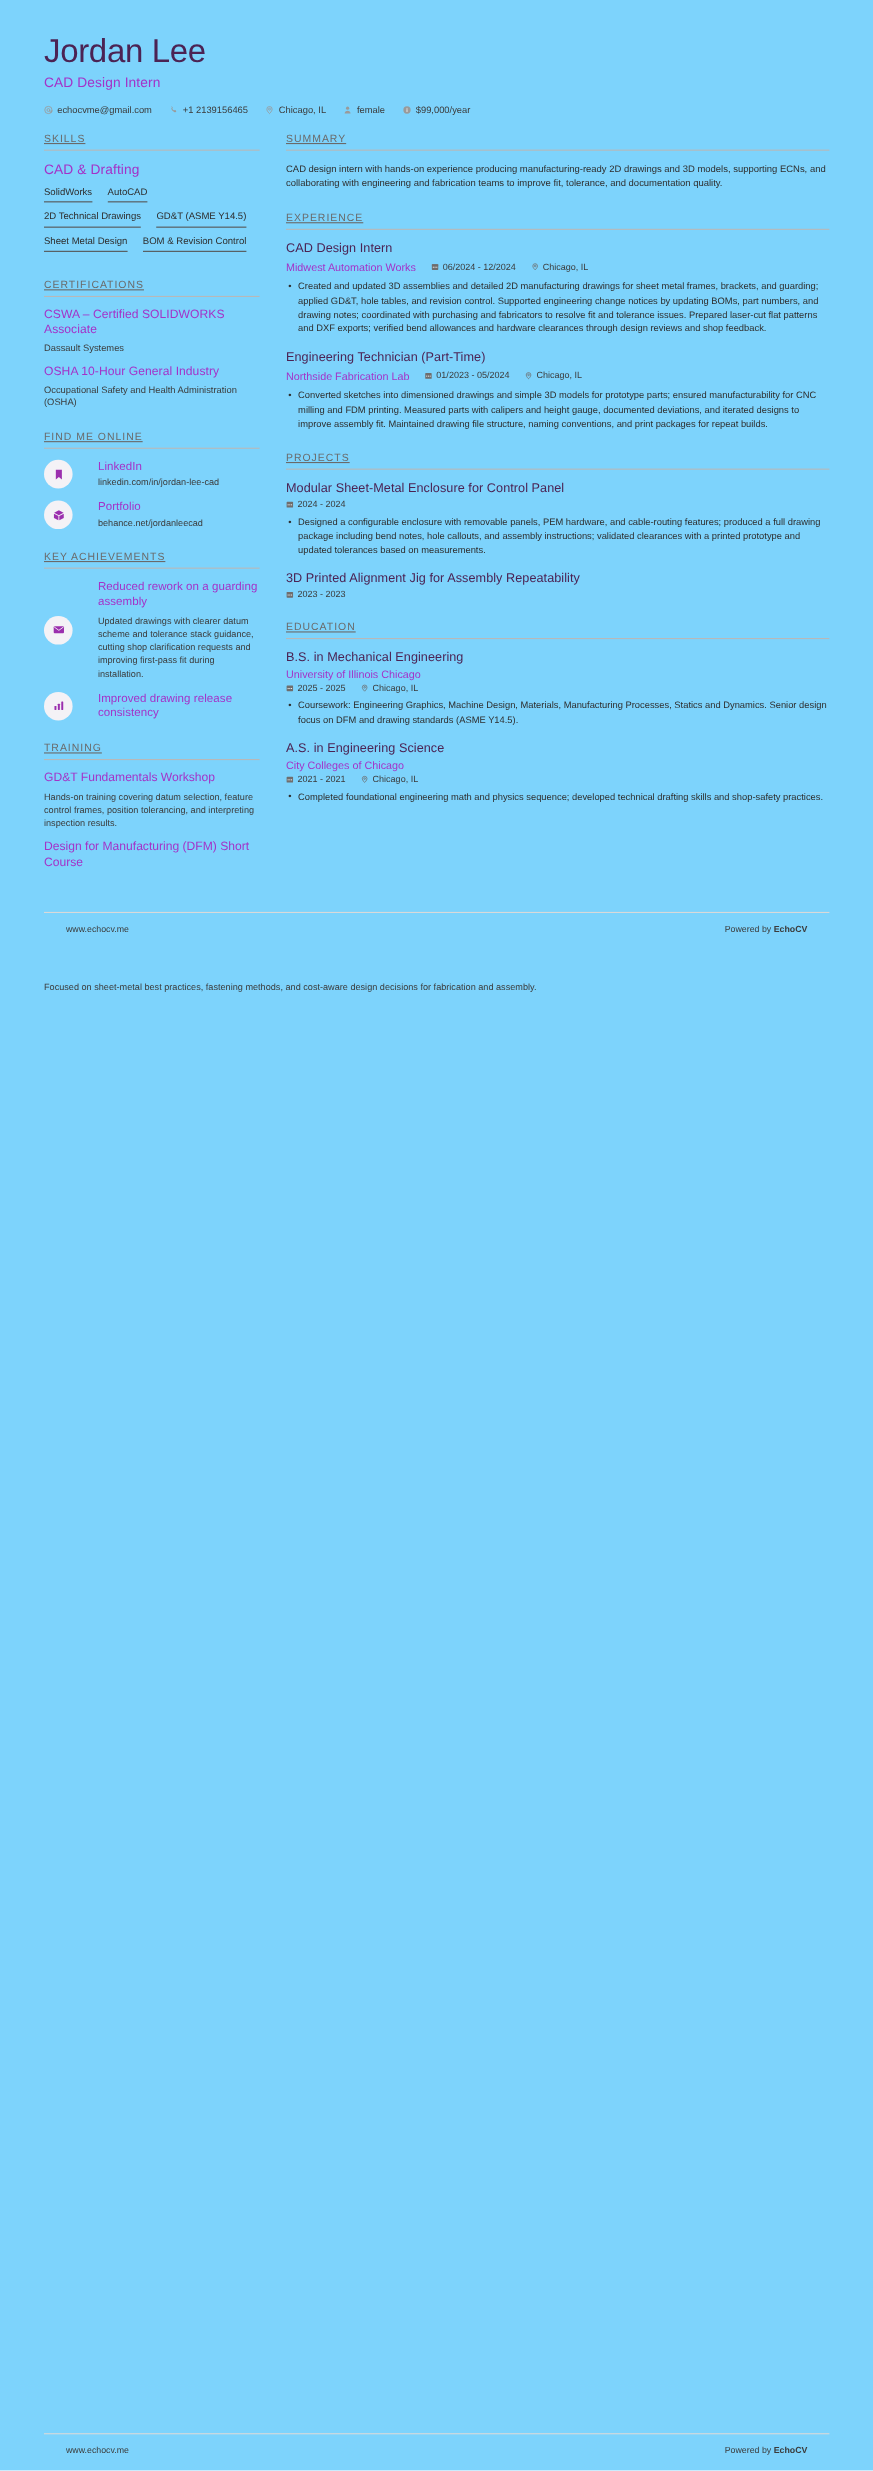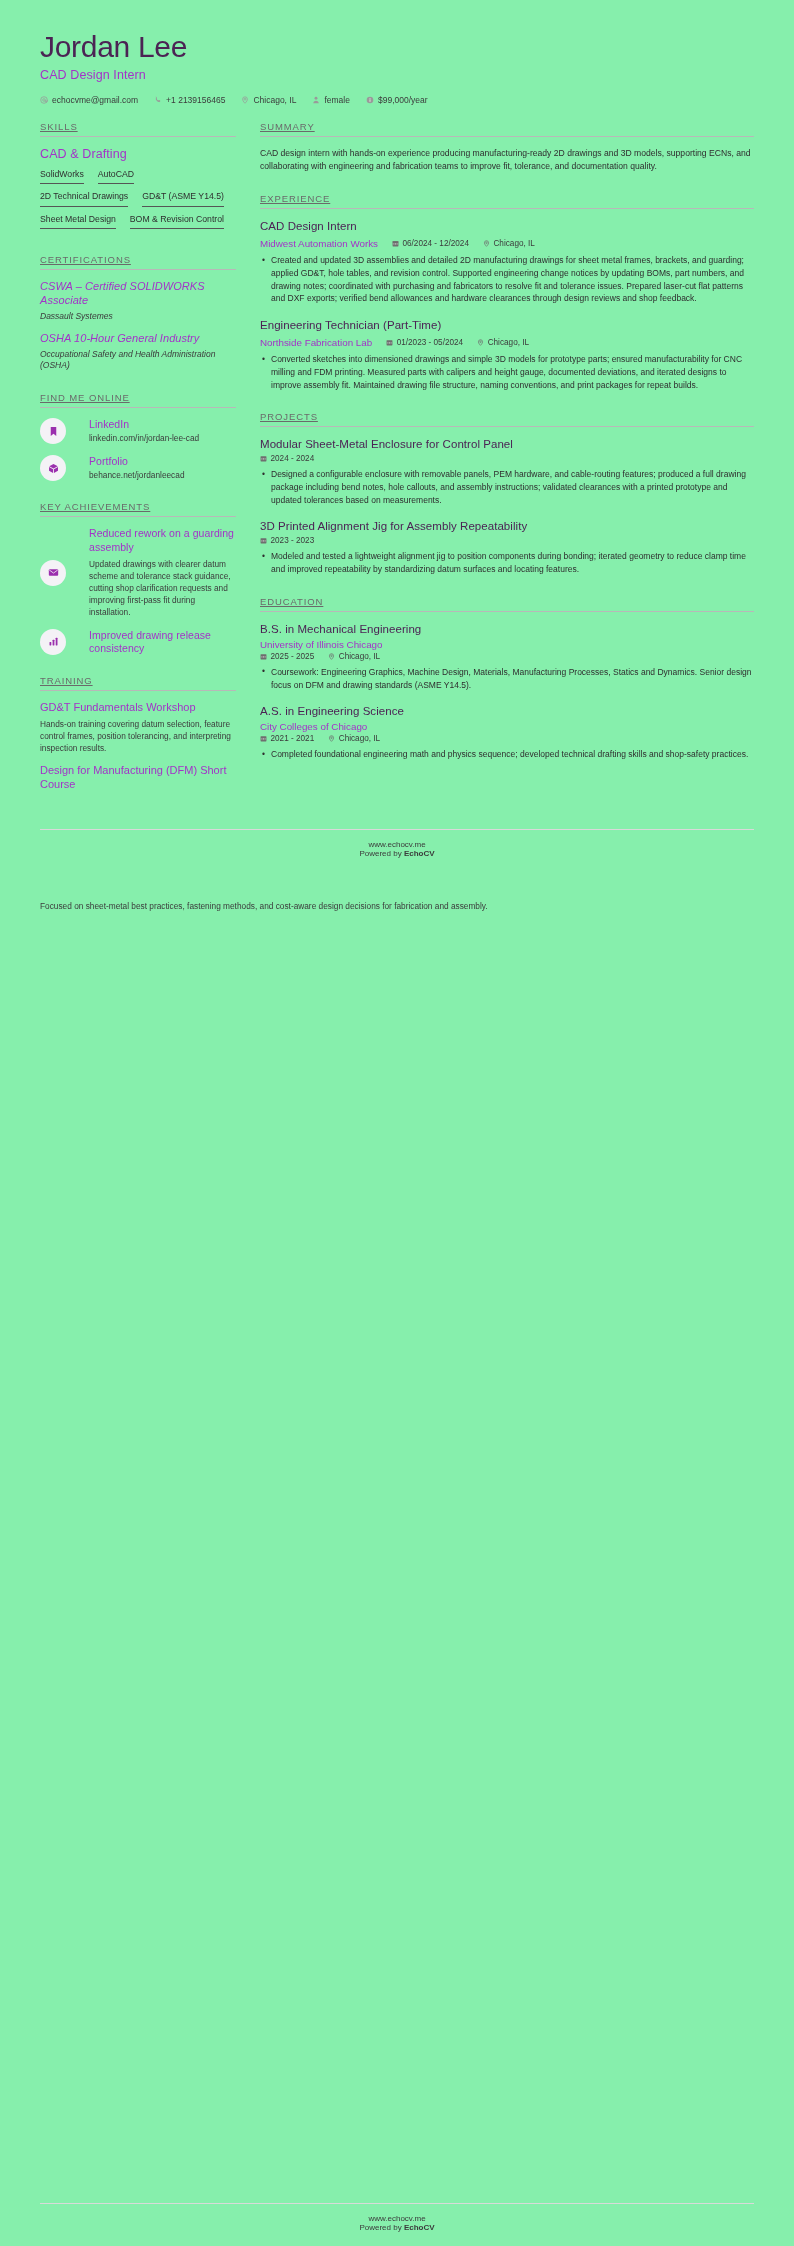--- a/index.html
+++ b/index.html
@@ -6,21 +6,21 @@
   html, body {
     width: 794px;
     background: #ffffff;
     font-family: "Liberation Sans", sans-serif;
     color: #2e2e2e;
   }
   .page {
     position: relative;
     width: 794px;
     min-height: 2246px;
-    background: #86efac;
+    background: #7dd3fc;
     padding: 0;
   }
   .resume-body {
     padding: 30px 40px 0 40px;
   }
 
   
   .header { margin-bottom: 16px; }
   .name {
     font-size: 30px;
@@ -103,21 +103,21 @@
     font-size: 8.7px;
     color: #2e2e2e;
     border-bottom: 1px solid #555;
     padding: 3px 0 4px 0;
     margin-bottom: 5px;
     line-height: 1.1;
     white-space: nowrap;
   }
 
   
-  .cert-item { margin-bottom: 10px; font-style: italic; }
+  .cert-item { margin-bottom: 10px; }
   .cert-name {
     font-size: 11px;
     color: #a333c8;
     line-height: 1.25;
     letter-spacing: 0.05px;
   }
   .cert-org {
     font-size: 8.5px;
     color: #3b3b3b;
     margin-top: 3px;
@@ -249,22 +249,21 @@
     font-size: 8.5px;
   }
 
   
   .footer {
     display: flex;
     justify-content: space-between;
     align-items: center;
     font-size: 8px;
     color: #3b3b3b;
-    padding: 0 40px;
-    flex-direction: column;
+    padding: 0 60px;
   }
   .footer .brand { font-weight: 700; }
   .footer-rule {
     height: 1px;
     background: #d9d9d9;
     margin: 0 40px 10px 40px;
   }
   .page-break-note {
     padding: 0 40px;
     font-size: 8.3px;
@@ -546,23 +545,20 @@
                   <svg viewBox="0 0 16 16" width="7" height="7" fill="currentColor">
                       <rect x="1.3" y="2.6" width="13.4" height="12" rx="1.3"></rect>
                       <rect x="3.4" y="8" width="2" height="2" fill="#fff"></rect>
                       <rect x="7" y="8" width="2" height="2" fill="#fff"></rect>
                       <rect x="10.6" y="8" width="2" height="2" fill="#fff"></rect>
                     </svg>
                 </span>
                 <span>2023 - 2023</span>
               </span>
             </div>
-            <ul class="bullets">
-              <li>Modeled and tested a lightweight alignment jig to position components during bonding; iterated geometry to reduce clamp time and improved repeatability by standardizing datum surfaces and locating features.</li>
-            </ul>
           </div>
         </div>
 
         <div class="sec">
           <div class="sec-title">EDUCATION</div>
           <div class="sec-rule"></div>
 
           <div class="entry">
             <div class="entry-title">B.S. in Mechanical Engineering</div>
             <div class="entry-org" style="display:block">University of Illinois Chicago</div>

